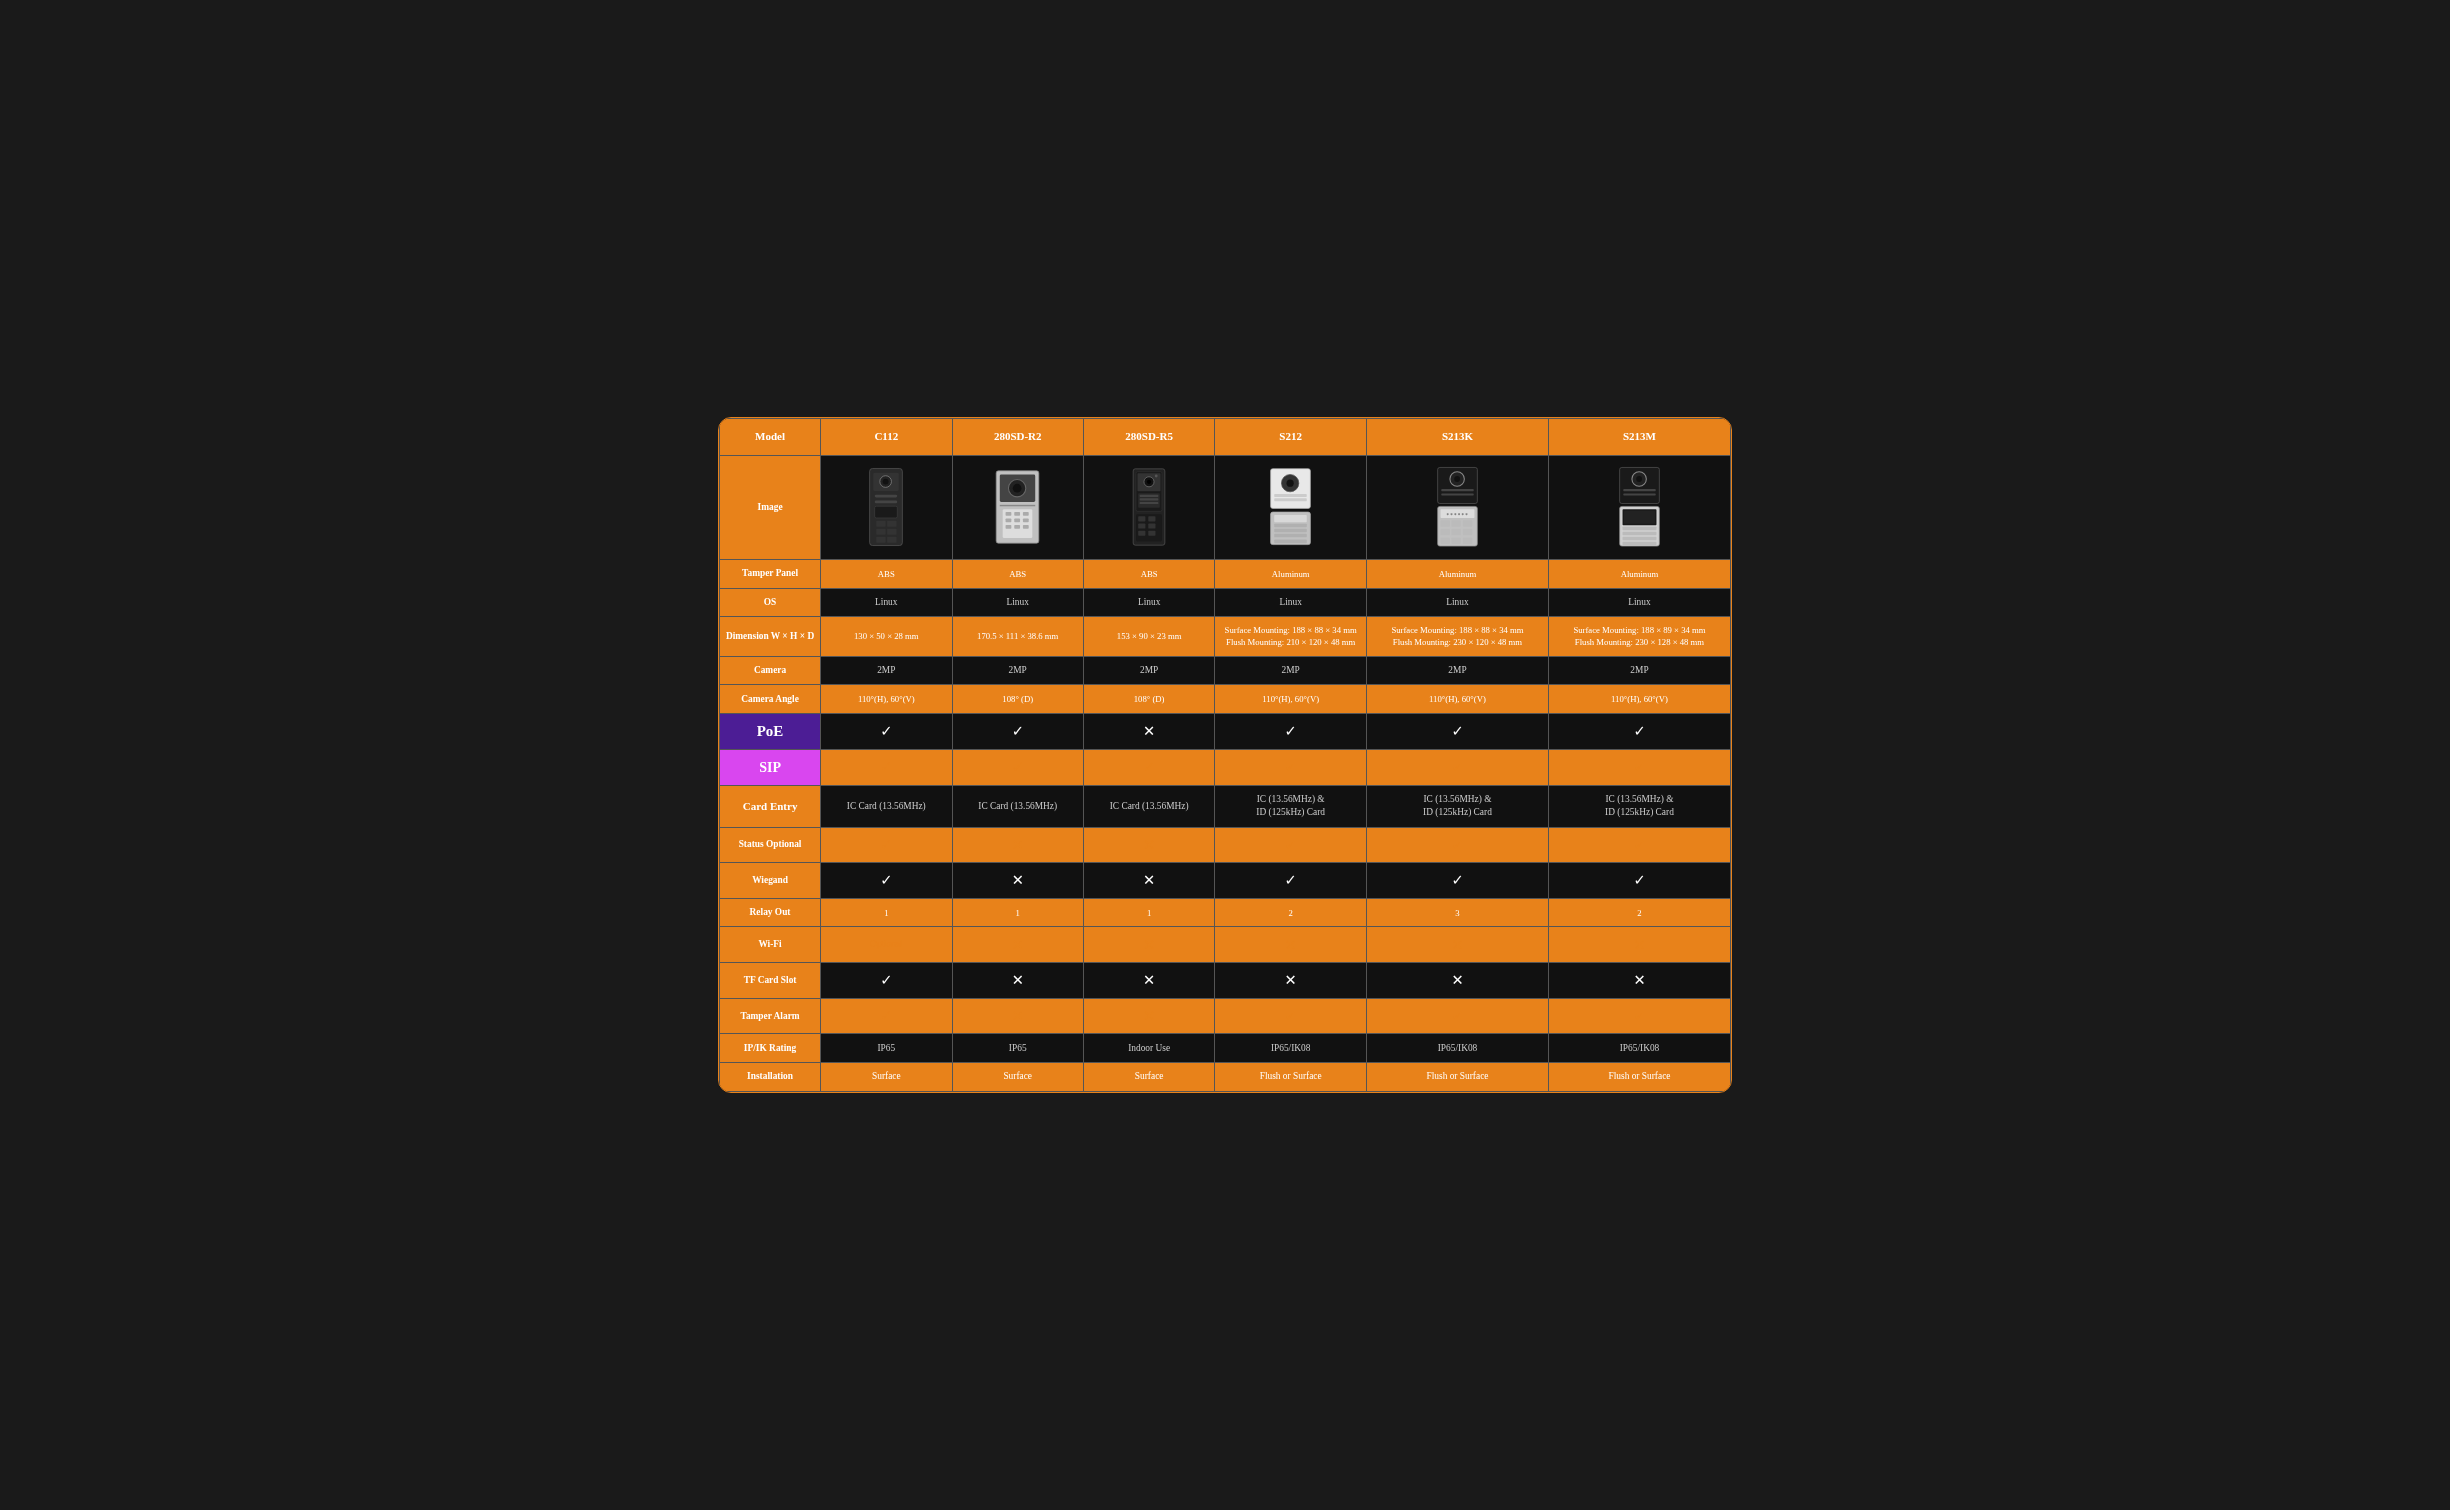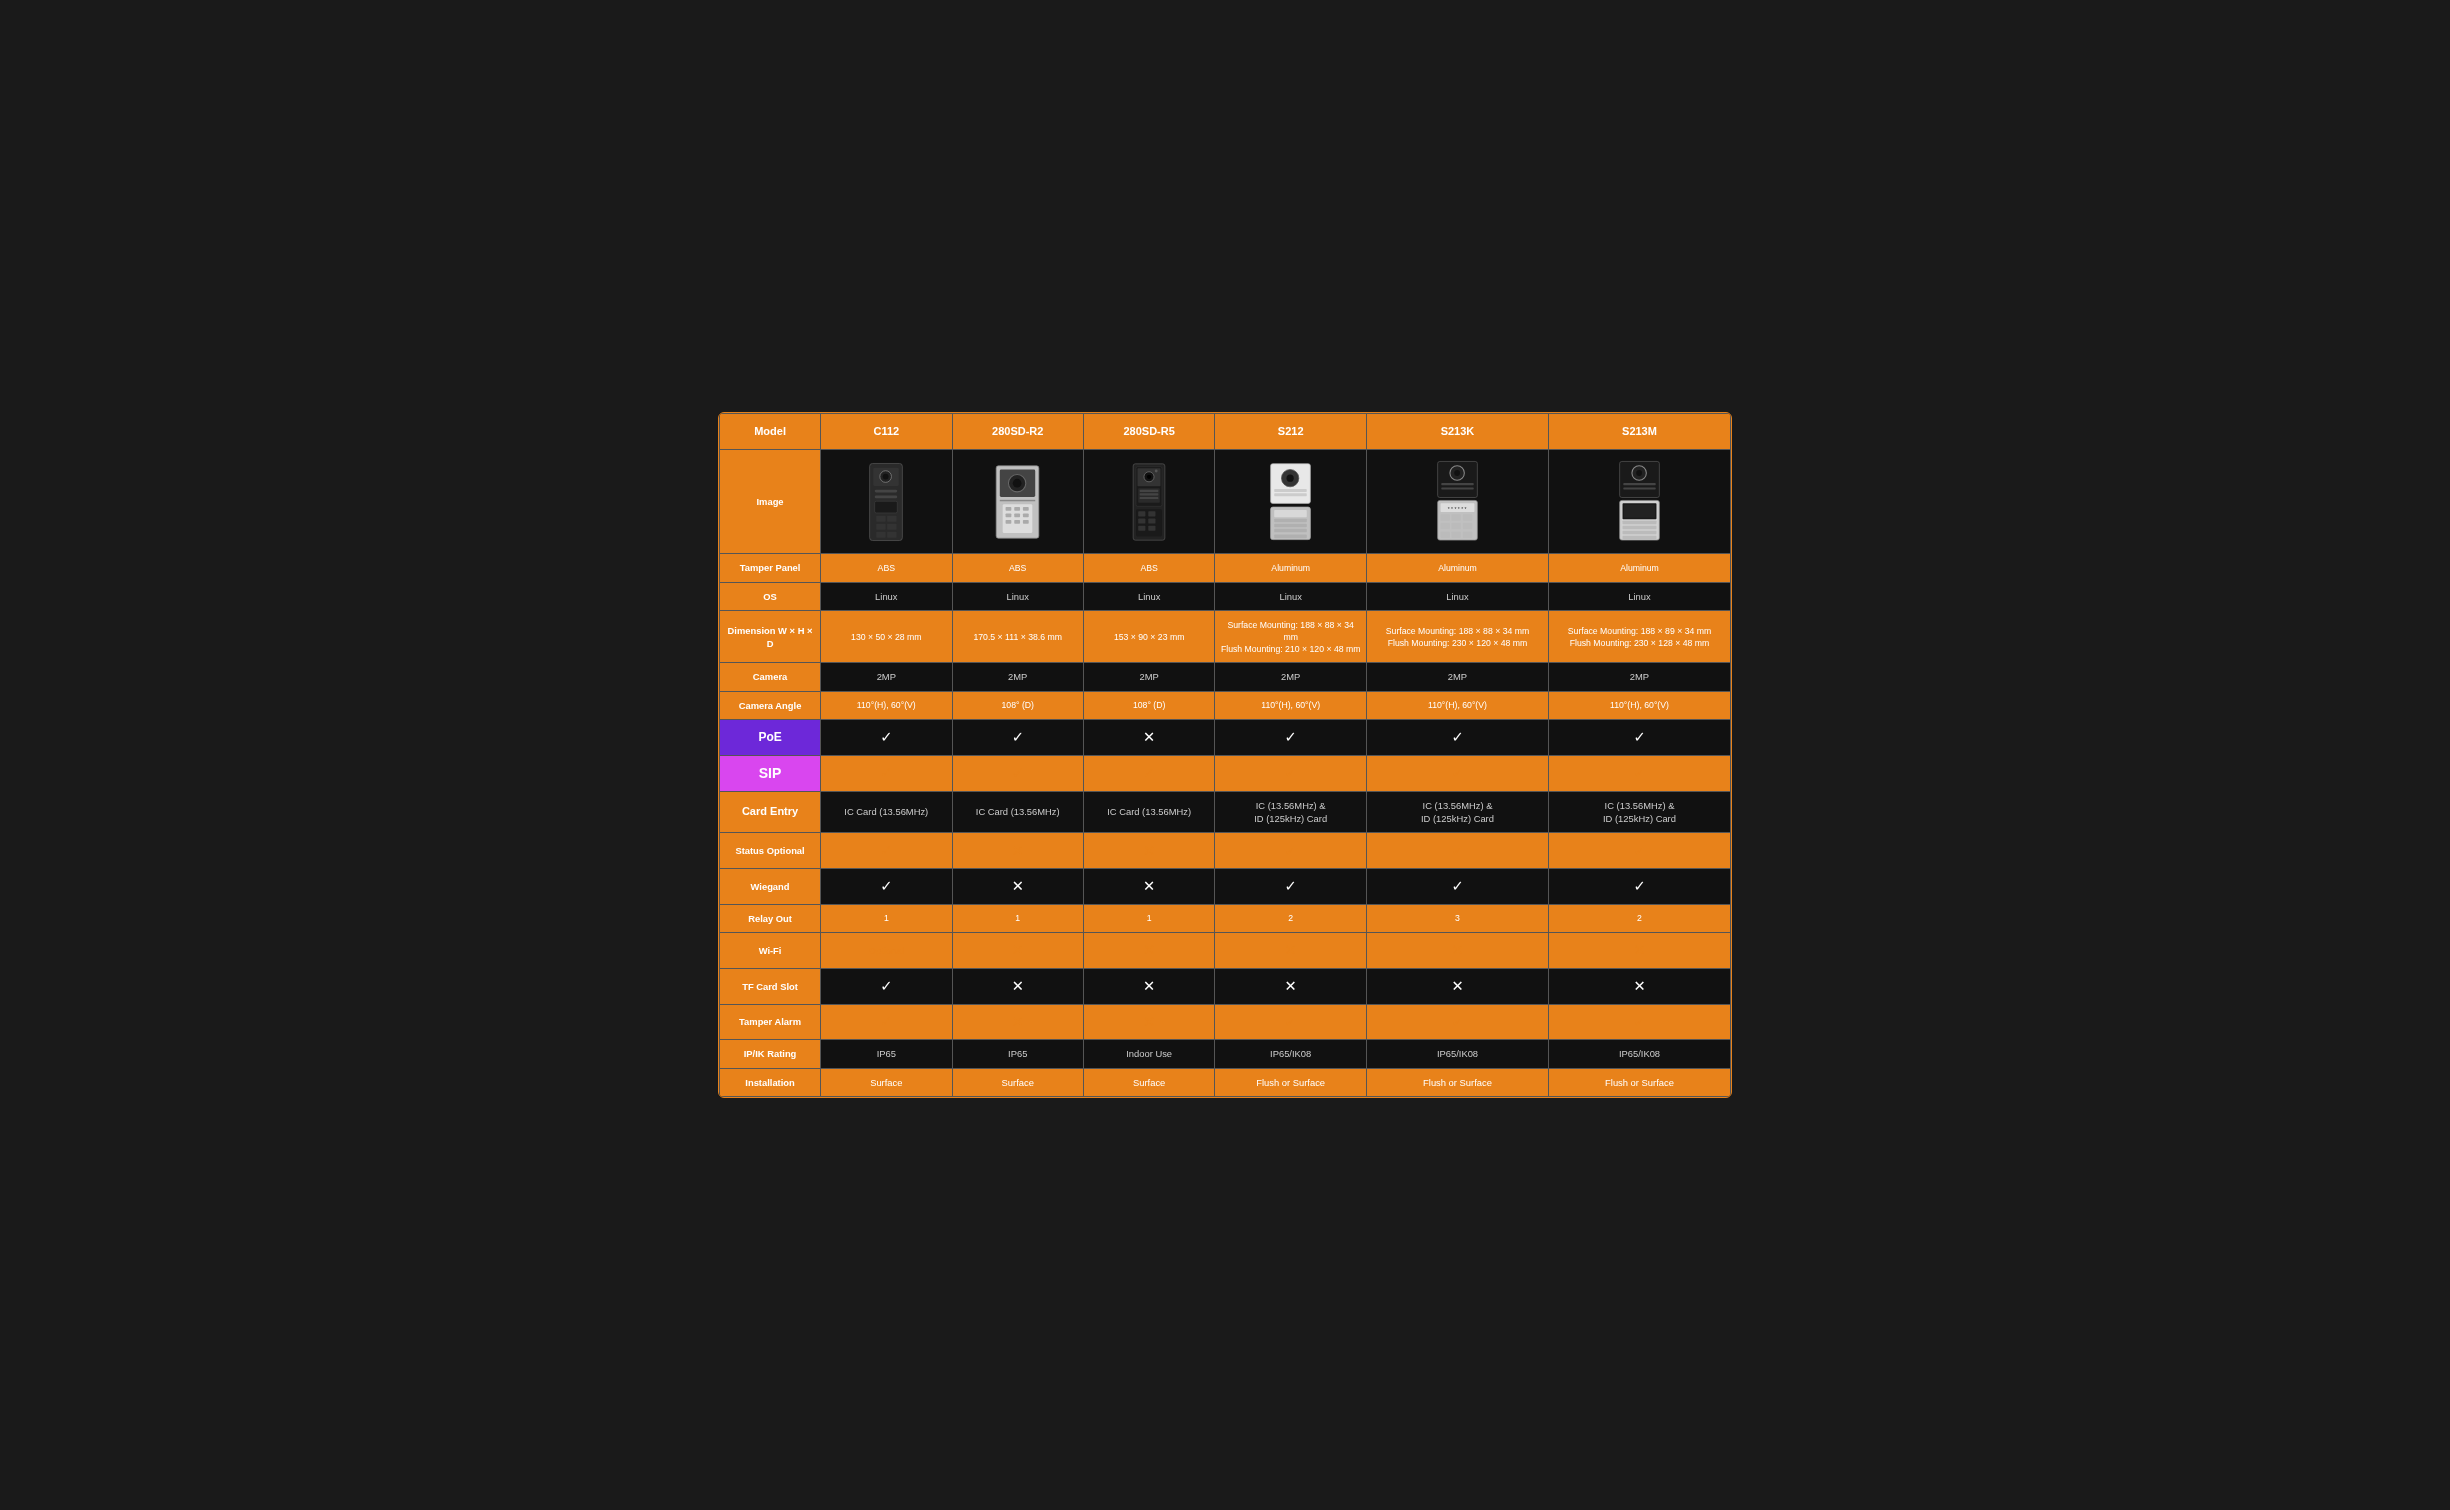--- a/index.html
+++ b/index.html
@@ -9,22 +9,23 @@
       display: flex;
       justify-content: center;
       align-items: center;
       min-height: 100vh;
       padding: 14.5px;
     }
     .table-container {
       width: 100%;
       max-width: 1014px;
       border: 1.4px solid #e8821a;
-      border-radius: 6px;
+      border-radius: 13px;
       overflow: hidden;
+      font-family: Liberation Serif, serif;
     }
     table {
       width: 100%;
       border-collapse: collapse;
       table-layout: fixed;
     }
     th, td {
       border: 0.7px solid #555;
       text-align: center;
       vertical-align: middle;
@@ -285,21 +286,21 @@
         <tr class="orange-data-row">
           <td style="font-weight: bold; font-size: 9.4px;">Camera Angle</td>
           <td style="background: rgb(232, 130, 26); color: rgb(255, 255, 255); font-size: 8.7px;">110°(H), 60°(V)</td>
           <td style="background: rgb(232, 130, 26); color: rgb(255, 255, 255); font-size: 8.7px;">108° (D)</td>
           <td style="background: rgb(232, 130, 26); color: rgb(255, 255, 255); font-size: 8.7px;">108° (D)</td>
           <td style="background: rgb(232, 130, 26); color: rgb(255, 255, 255); font-size: 8.7px;">110°(H), 60°(V)</td>
           <td style="background: rgb(232, 130, 26); color: rgb(255, 255, 255); font-size: 8.7px;">110°(H), 60°(V)</td>
           <td style="background: rgb(232, 130, 26); color: rgb(255, 255, 255); font-size: 8.7px;">110°(H), 60°(V)</td>
         </tr>
         <tr class="dark-row">
-          <td style="font-weight: bold; font-size: 12px; background: #6d28d9; color: rgb(255, 255, 255);">PoE</td>
+          <td style="font-weight: bold; font-size: 15px; background: #4c1d95; color: rgb(255, 255, 255);">PoE</td>
           <td style="background: rgb(17, 17, 17); color: rgb(204, 204, 204);"><span style="font-size:14.5px;color:#fff;">✓</span></td>
           <td style="background: rgb(17, 17, 17); color: rgb(204, 204, 204);"><span style="font-size:14.5px;color:#fff;">✓</span></td>
           <td style="background: rgb(17, 17, 17); color: rgb(204, 204, 204);"><span style="font-size:14.5px;color:#fff;">✕</span></td>
           <td style="background: rgb(17, 17, 17); color: rgb(204, 204, 204);"><span style="font-size:14.5px;color:#fff;">✓</span></td>
           <td style="background: rgb(17, 17, 17); color: rgb(204, 204, 204);"><span style="font-size:14.5px;color:#fff;">✓</span></td>
           <td style="background: rgb(17, 17, 17); color: rgb(204, 204, 204);"><span style="font-size:14.5px;color:#fff;">✓</span></td>
         </tr>
         <tr class="orange-row">
           <td style="font-weight: bold; font-size: 14px; background: #d946ef; color: rgb(255, 255, 255);">SIP</td>
           <td style="background: rgb(232, 130, 26);"><span style="font-size:14.5px;color:#e8821a;">✓</span></td>

